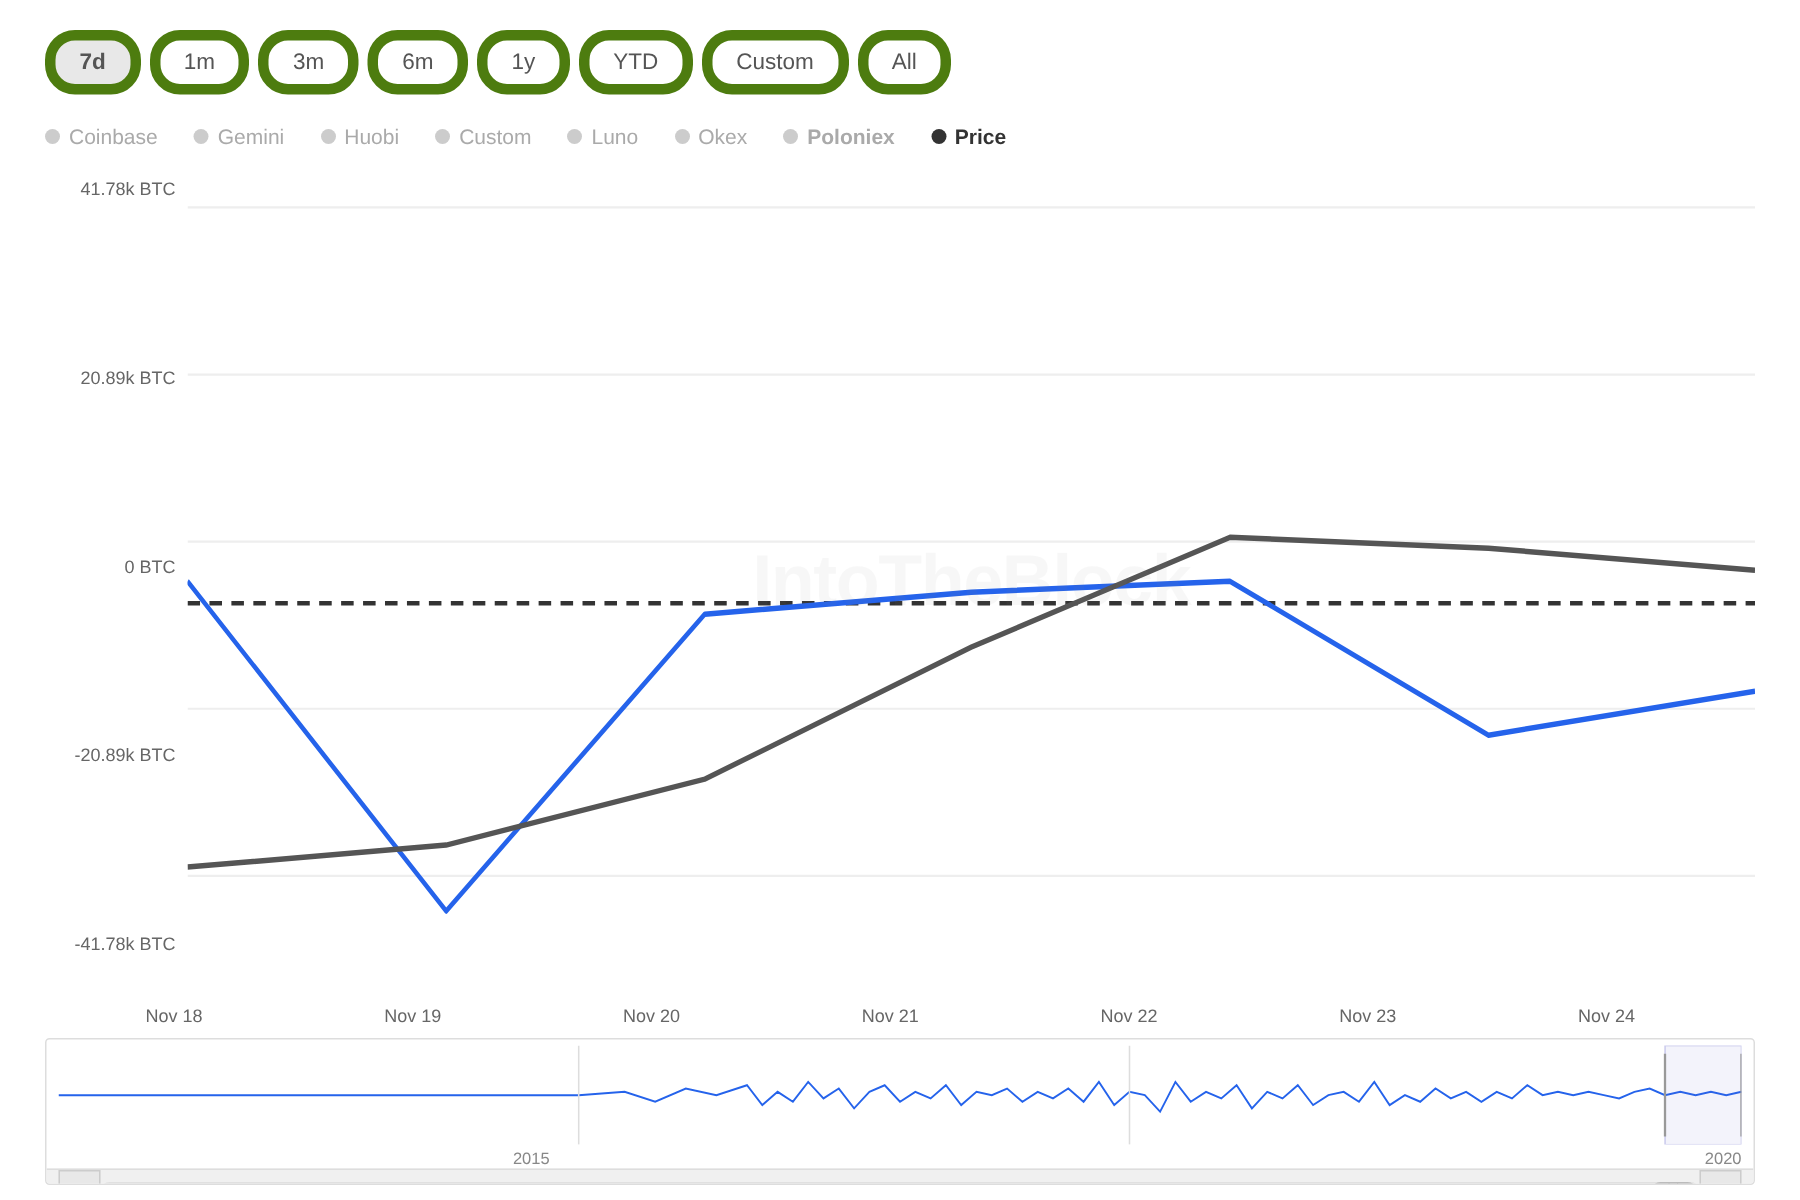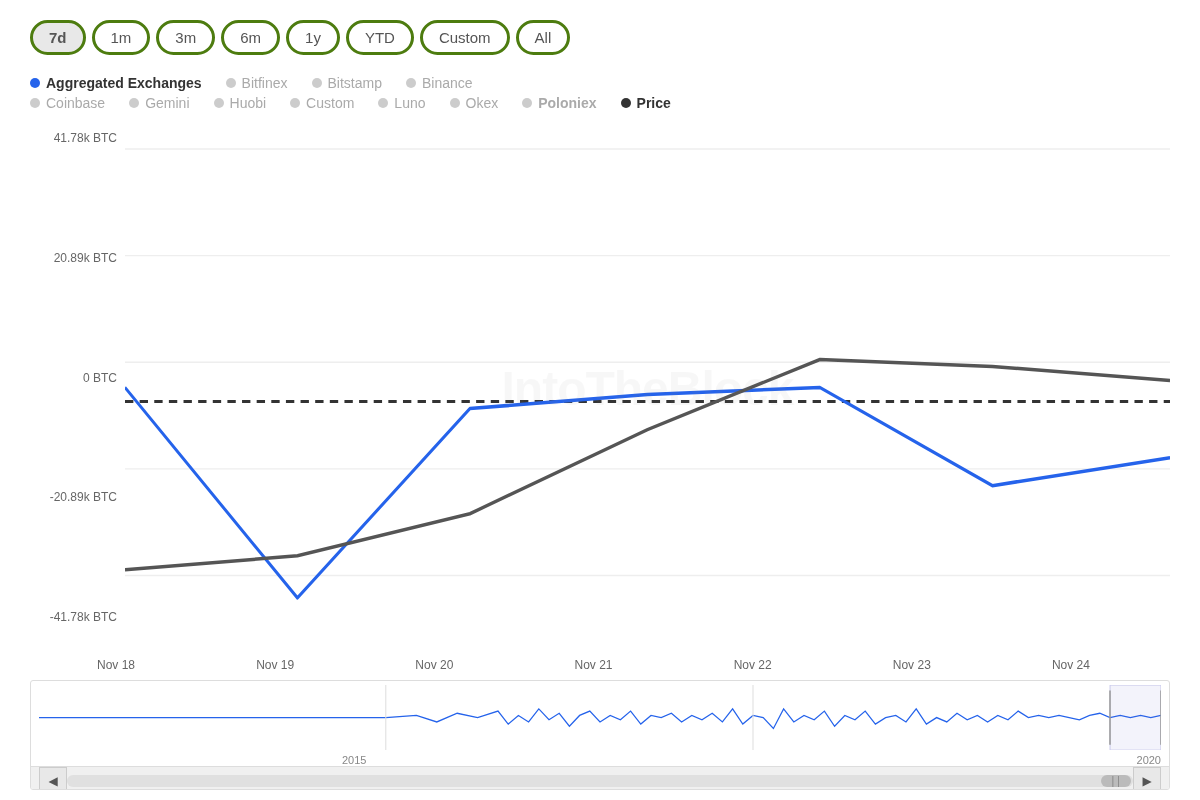--- a/index.html
+++ b/index.html
@@ -22,21 +22,21 @@
 
     
     .time-filters {
       display: flex;
       gap: 6px;
       margin-bottom: 20px;
       flex-wrap: wrap;
     }
 
     .time-btn {
-      border: 3px solid #4d7c0f;
+      border: 7px solid #4d7c0f;
       background: #fff;
       border-radius: 20px;
       padding: 6px 16px;
       font-size: 15px;
       cursor: pointer;
       color: #555;
     }
 
     
     .legend {
@@ -130,21 +130,21 @@
       justify-content: space-between;
       font-size: 12px;
       color: #666;
       padding: 4px 0 0 0;
       margin-left: 67px;
       margin-right: 80px;
     }
 
     
     .mini-chart-wrapper {
-      height: 110px;
+      height: 98px;
       display: flex;
       flex-direction: column;
       border: 1px solid #ddd;
       border-radius: 3px;
       margin-top: 8px;
       background: #fff;
       position: relative;
       overflow: hidden;
     }
 
@@ -239,38 +239,20 @@
       <button class="time-btn">1m</button>
       <button class="time-btn">3m</button>
       <button class="time-btn">6m</button>
       <button class="time-btn">1y</button>
       <button class="time-btn">YTD</button>
       <button class="time-btn">Custom</button>
       <button class="time-btn">All</button>
     </div>
 
   <div class="legend">
-    <div class="legend-row" id="legend-row-1">
-        <div class="legend-item active">
-          <span class="legend-dot" style="background: rgb(37, 99, 235);"></span>
-          <span>Aggregated Exchanges</span>
-        </div>
-        <div class="legend-item">
-          <span class="legend-dot" style="background: rgb(204, 204, 204);"></span>
-          <span style="color: rgb(170, 170, 170);">Bitfinex</span>
-        </div>
-        <div class="legend-item">
-          <span class="legend-dot" style="background: rgb(204, 204, 204);"></span>
-          <span style="color: rgb(170, 170, 170);">Bitstamp</span>
-        </div>
-        <div class="legend-item">
-          <span class="legend-dot" style="background: rgb(204, 204, 204);"></span>
-          <span style="color: rgb(170, 170, 170);">Binance</span>
-        </div>
-      </div>
     <div class="legend-row" id="legend-row-2">
         <div class="legend-item">
           <span class="legend-dot" style="background: rgb(204, 204, 204);"></span>
           <span style="color: rgb(170, 170, 170);">Coinbase</span>
         </div>
         <div class="legend-item">
           <span class="legend-dot" style="background: rgb(204, 204, 204);"></span>
           <span style="color: rgb(170, 170, 170);">Gemini</span>
         </div>
         <div class="legend-item">

